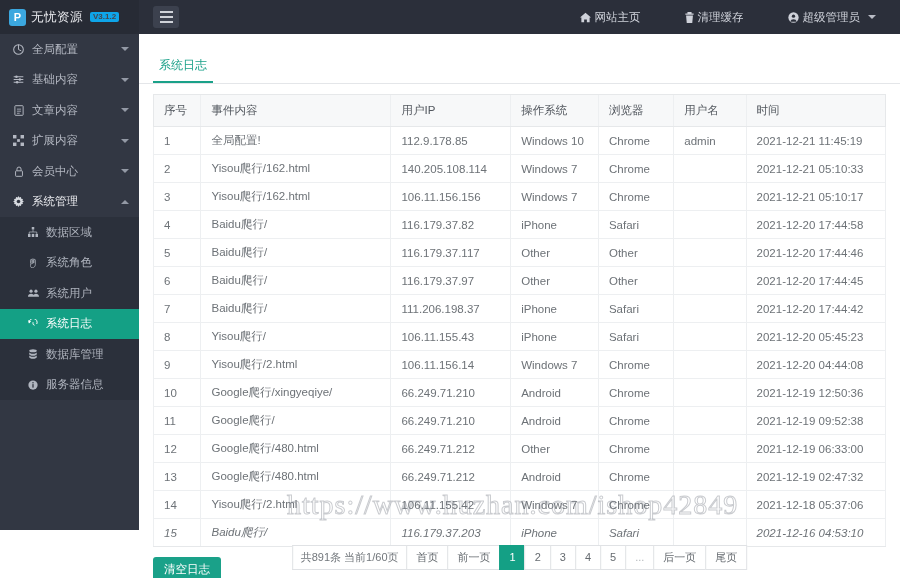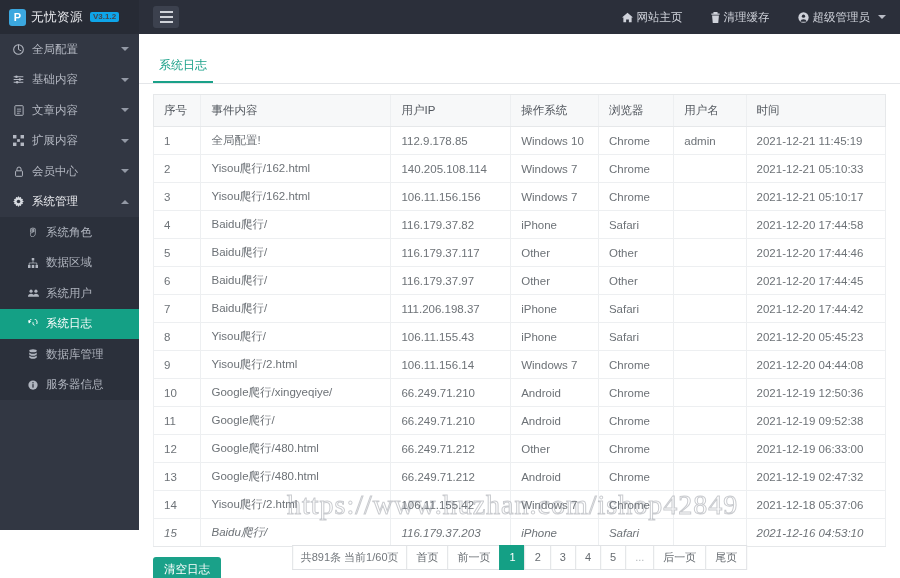--- a/index.html
+++ b/index.html
@@ -29,21 +29,21 @@
   .brand-ver {
     background: #0ea5e9; color: #43464f; font-size: 8px; padding: 1px 3px;
     border-radius: 2px; line-height: 1; margin-left: 2px; font-weight: bold;
   }
   .hamburger {
     width: 26px; height: 22px; background: #3c414e; border-radius: 3px;
     margin-left: 14px; display: flex; flex-direction: column;
     justify-content: center; align-items: center; gap: 3px; cursor: pointer;
   }
   .hamburger i { display: block; width: 13px; height: 2px; background: #cfd2d8; }
-  .top-right { margin-left: auto; display: flex; align-items: center; gap: 0; }
+  .top-right { margin-left: auto; display: flex; align-items: center; gap: 16px; padding-right: 10px; }
   .top-link {
     color: #cfd2da; font-size: 11.5px; display: flex; align-items: center;
     gap: 4px; padding: 0 14px; cursor: pointer; white-space: nowrap;
   }
   .top-link svg { display: block; }
   .caret-d {
     width: 0; height: 0; border-left: 4px solid transparent;
     border-right: 4px solid transparent; border-top: 4px solid #b9bcc5; margin-left: 4px;
   }
 
@@ -268,39 +268,39 @@
         </span>
         <span class="lbl" style="color:#e9eaee">系统管理</span>
         <span class="arrow"></span>
       </div>
 
       <div class="submenu">
 
         <div class="sub-item">
           <span class="ico">
             <svg width="10" height="10" viewBox="0 0 16 16">
-                <path d="M4 9V3.5a1.3 1.3 0 012.6 0V8m0-.5V2.5a1.3 1.3 0 012.6 0V8m0-.5V3.5a1.3 1.3 0 012.6 0V10c0 3.3-2 5.5-5 5.5S4 13 4 10z" fill="none" stroke="#b0b5bf" stroke-width="1.2"></path>
-              </svg>
-          </span>
-          <span class="lbl">系统角色</span>
-        </div>
-
-        <div class="sub-item">
-          <span class="ico">
-            <svg width="10" height="10" viewBox="0 0 16 16">
                 <g fill="#b0b5bf">
                   <rect x="6" y="0" width="4" height="4"></rect>
                   <rect x="0" y="11" width="4" height="5"></rect>
                   <rect x="6" y="11" width="4" height="5"></rect>
                   <rect x="12" y="11" width="4" height="5"></rect>
                 </g>
                 <path d="M8 4v4M2 11V8h12v3" stroke="#b0b5bf" stroke-width="1.2" fill="none"></path>
               </svg>
           </span>
           <span class="lbl">数据区域</span>
+        </div>
+
+        <div class="sub-item">
+          <span class="ico">
+            <svg width="10" height="10" viewBox="0 0 16 16">
+                <path d="M4 9V3.5a1.3 1.3 0 012.6 0V8m0-.5V2.5a1.3 1.3 0 012.6 0V8m0-.5V3.5a1.3 1.3 0 012.6 0V10c0 3.3-2 5.5-5 5.5S4 13 4 10z" fill="none" stroke="#b0b5bf" stroke-width="1.2"></path>
+              </svg>
+          </span>
+          <span class="lbl">系统角色</span>
         </div>
 
         <div class="sub-item">
           <span class="ico">
             <svg width="11" height="10" viewBox="0 0 18 14">
                 <g fill="#b0b5bf">
                   <circle cx="5" cy="4" r="2.6"></circle>
                   <circle cx="13" cy="4" r="2.6"></circle>
                   <path d="M0 13c0-3 2.3-4.6 5-4.6S10 10 10 13zM8.4 13c0-3 2.2-4.6 4.6-4.6S18 10 18 13z"></path>
                 </g>

